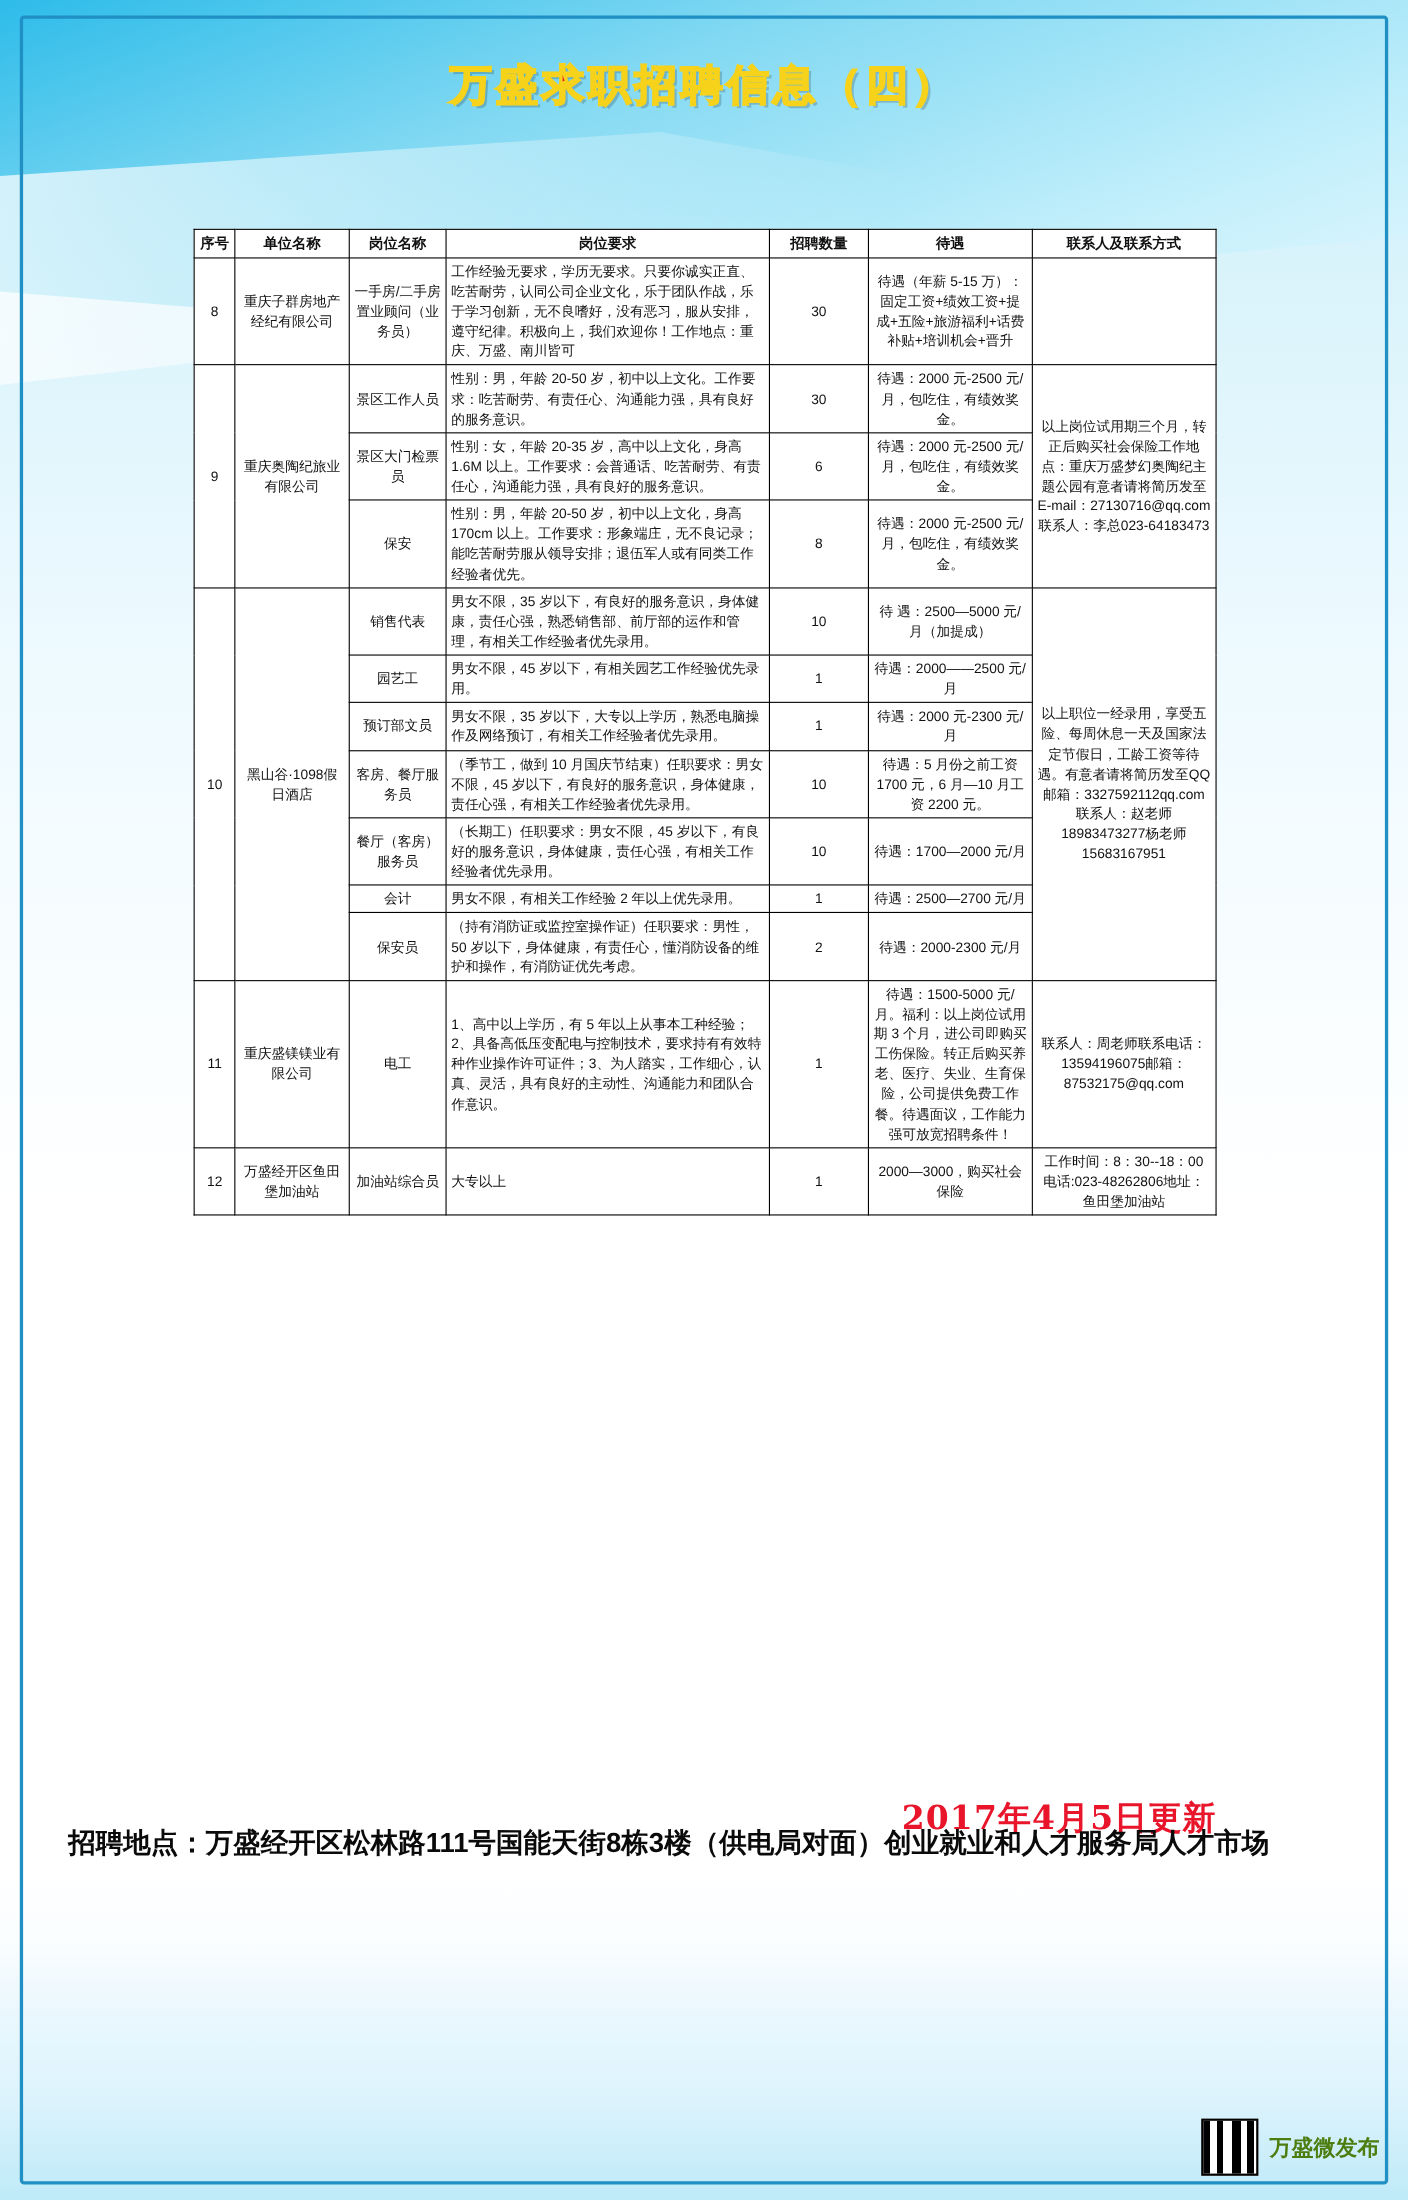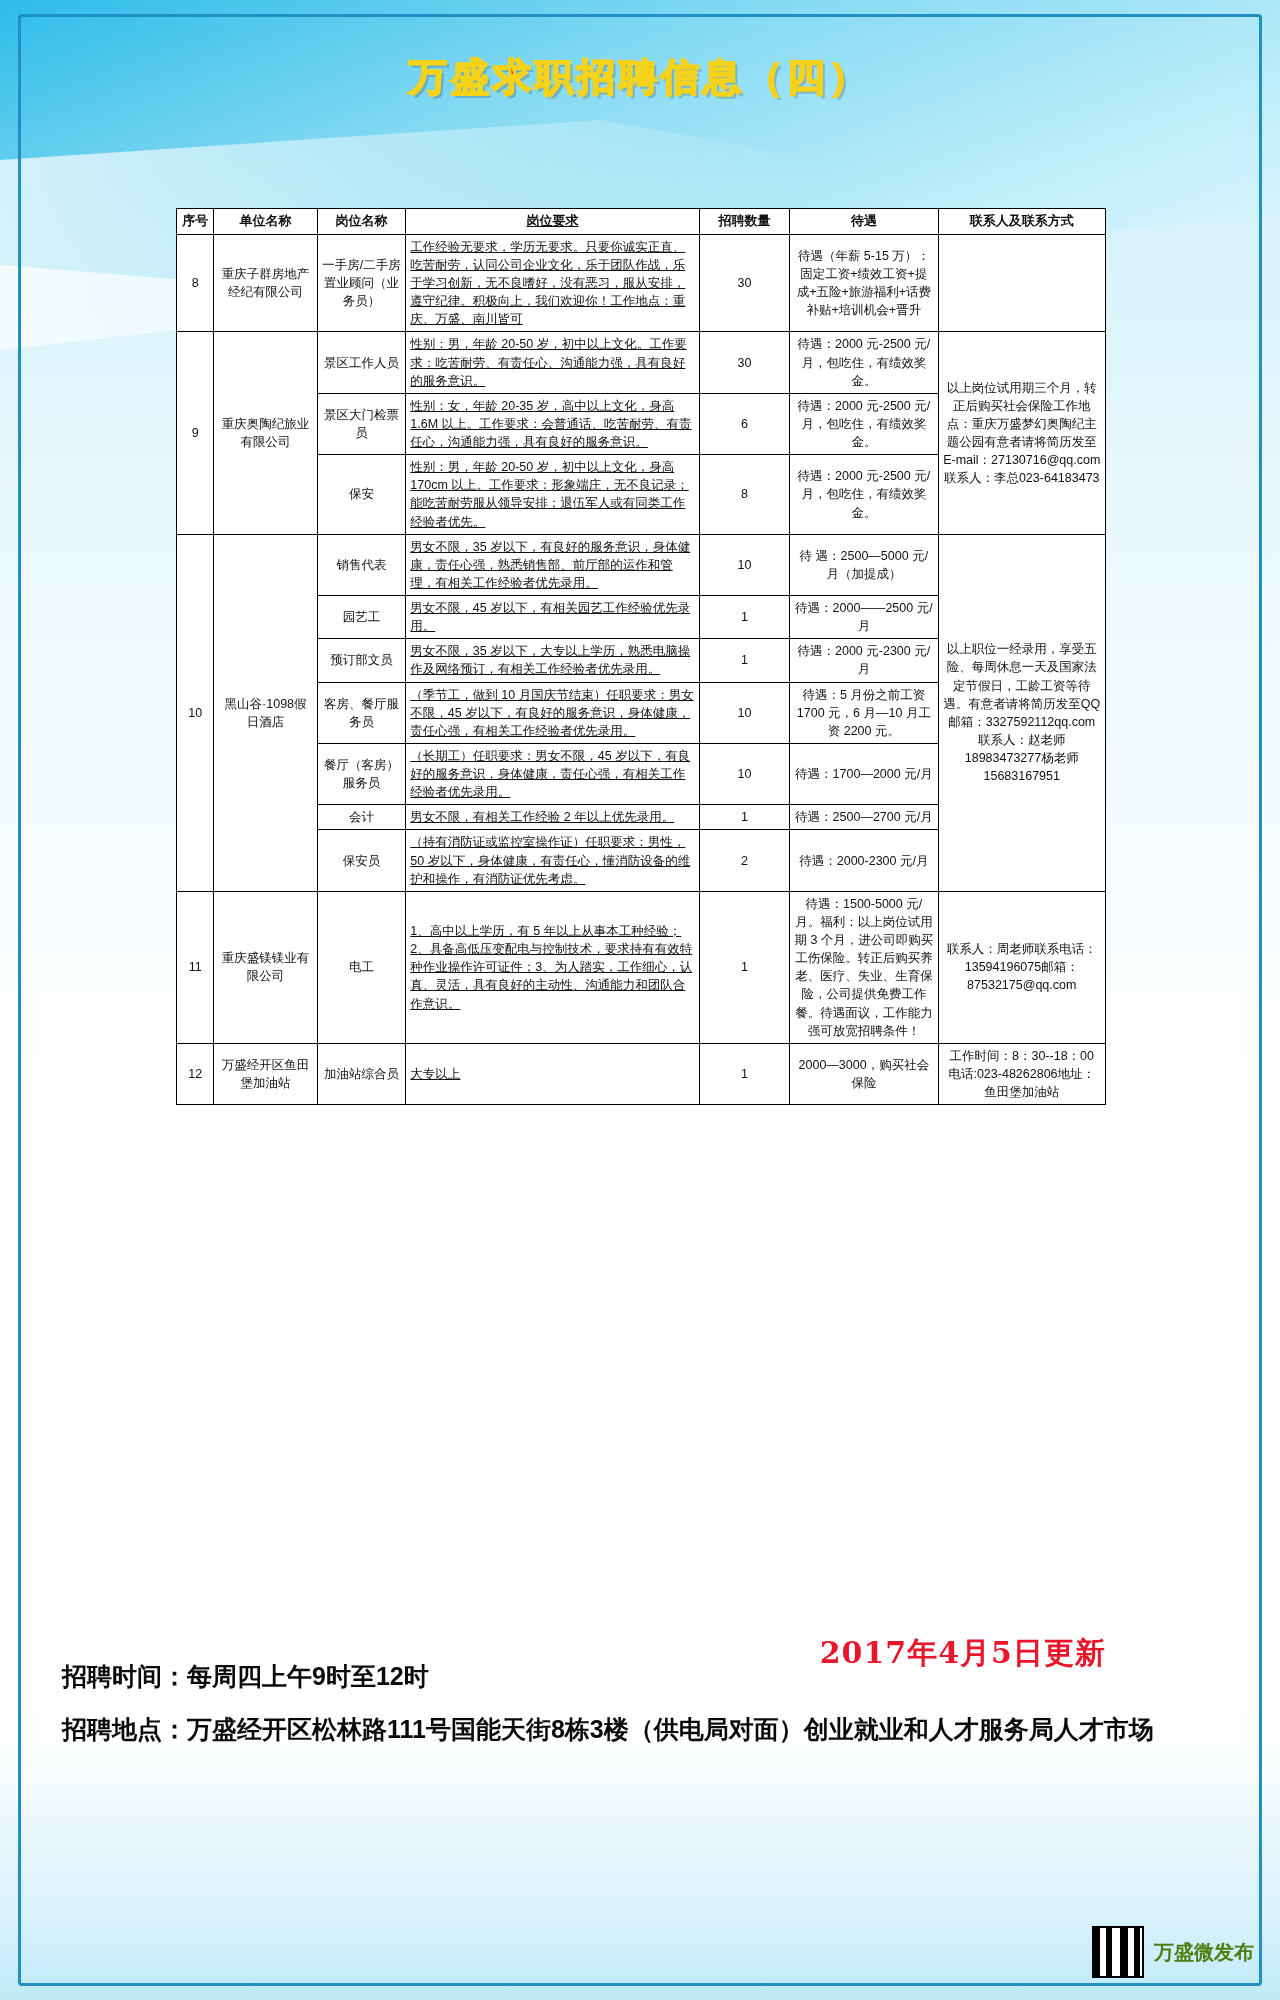--- a/index.html
+++ b/index.html
@@ -38,21 +38,21 @@
     text-shadow:3px 3px 0 rgba(0,0,0,.18);
   }
   .table-wrap{position:absolute;left:176px;top:208px;width:930px;}
   table{border-collapse:collapse;width:930px;font-size:12.5px;color:#111;background:#fff;}
   th,td{border:1px solid #000;padding:3px 4px;vertical-align:middle;text-align:center;line-height:1.45;}
   th{font-weight:bold;background:#fff;font-size:13px;}
   td.req{text-align:left;}
   .col-no{width:26px;}
   .col-company{width:88px;}
   .col-post{width:74px;}
-  .col-req{width:266px;text-decoration:underline;}
+  .col-req{width:266px;}
   .col-num{width:76px;}
   .col-pay{width:130px;}
   .col-contact{width:148px;}
   .update{
     position:absolute;left:0;top:1585px;width:1106px;text-align:right;
     color:#e8152b;font-weight:bold;font-size:30px;
     font-family:"DejaVu Serif","Liberation Serif",serif;
     letter-spacing:1px;
     margin-top:48px;
   }
@@ -193,20 +193,19 @@
         <td class="col-pay">2000—3000，购买社会保险</td>
         <td class="col-contact">工作时间：8：30--18：00 电话:023-48262806地址：鱼田堡加油站</td>
       </tr>
     </tbody>
   </table>
 </div>
 
 <div class="update">2017年4月5日更新</div>
 
 <div class="footer">
-  <div>招聘时间：每周四上午9时至12时</div>
   <div>招聘地点：万盛经开区松林路111号国能天街8栋3楼（供电局对面）创业就业和人才服务局人才市场</div>
 </div>
 
 <div class="qr">
   <div class="qr-box"></div>
   <div class="qr-label">万盛微发布</div>
 </div>
 
 </body></html>

